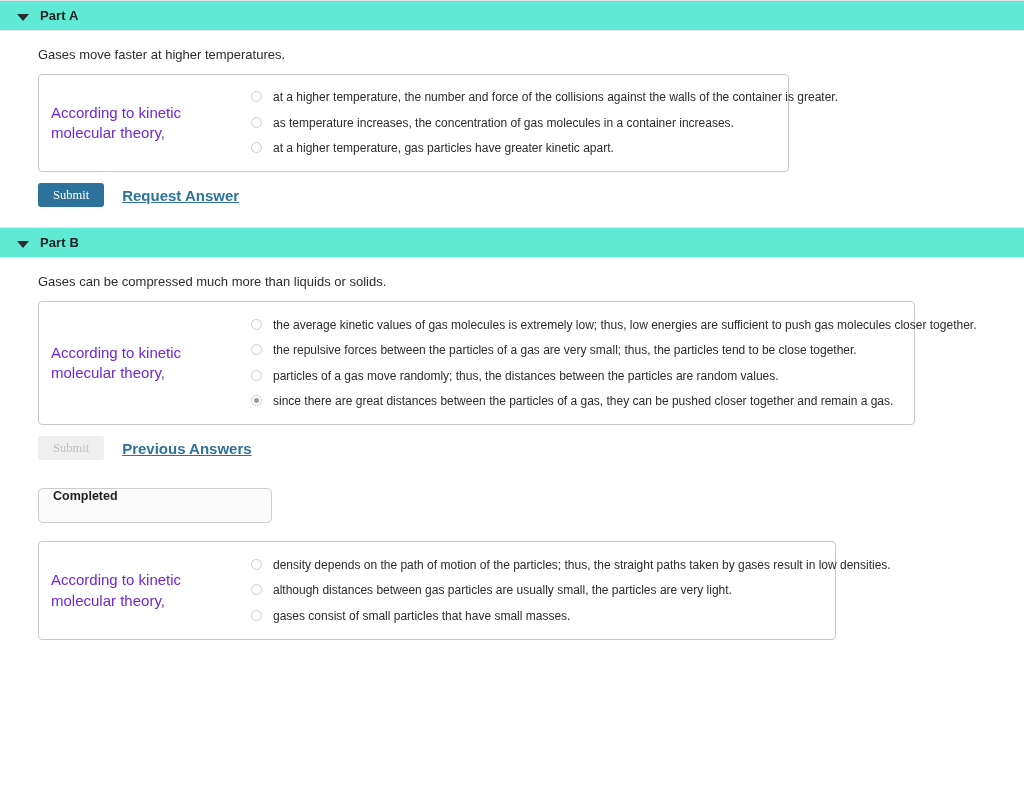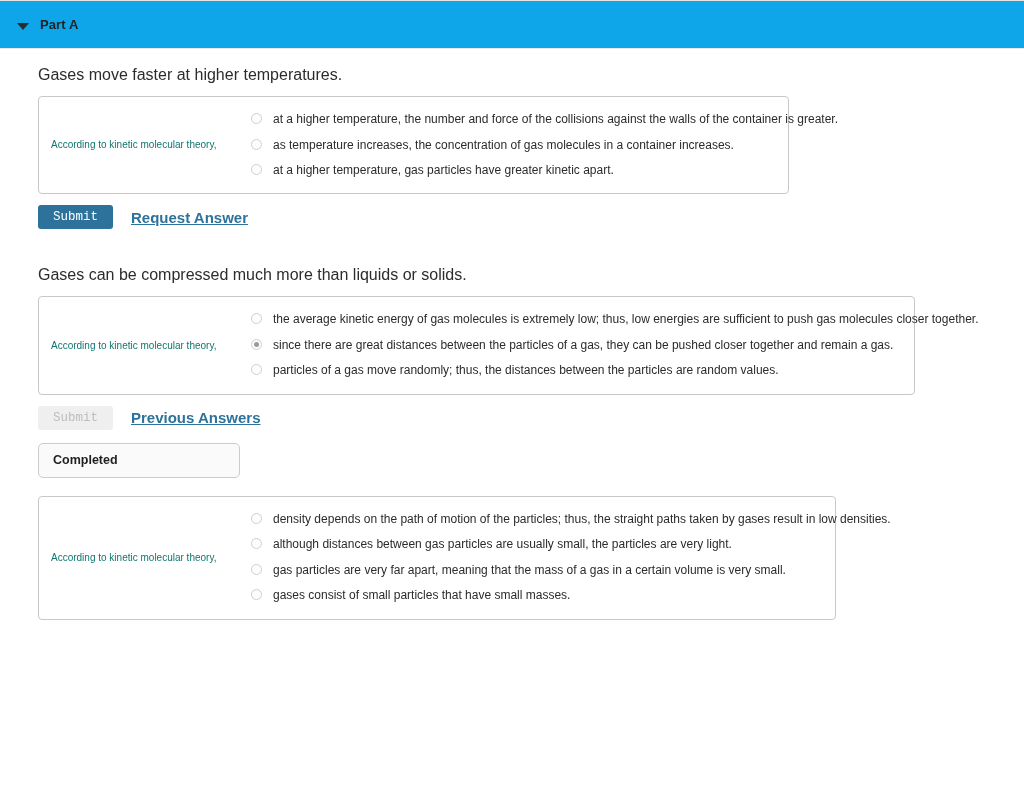--- a/index.html
+++ b/index.html
@@ -14,22 +14,22 @@
   body {
     width: 1024px;
     height: 791px;
     overflow: hidden;
   }
 
   .part-section { width: 100%; }
 
   
   .part-header {
-    height: 49px;
-    background: #0ea5e9;
+    height: 31px;
+    background: #5eead4;
     border-top: 1px solid #e3e3e3;
     border-bottom: 1px solid #e8e8e8;
     display: flex;
     align-items: center;
     padding-left: 16px;
     cursor: pointer;
     user-select: none;
   }
   .caret {
     width: 14px;
@@ -53,21 +53,21 @@
     font-size: 13px;
     font-weight: bold;
     color: #222222;
     letter-spacing: 0.1px;
   }
 
   
   .part-body { padding: 0 0 0 38px; }
 
   .prompt {
-    font-size: 16px;
+    font-size: 13px;
     color: #2c2c2c;
     padding-top: 16px;
     padding-bottom: 10px;
     line-height: 1.3;
   }
 
   
   .answer-box {
     border: 1px solid #c8c8c8;
     border-radius: 4px;
@@ -77,22 +77,22 @@
     padding: 10px 0;
   }
   .stem-col {
     flex: 0 0 212px;
     display: flex;
     align-items: center;
     padding-left: 12px;
     padding-right: 6px;
   }
   .stem-text {
-    font-size: 10px;
-    color: #0f766e;
+    font-size: 15px;
+    color: #6d28d9;
     line-height: 1.35;
   }
   .choices-col {
     flex: 1 1 auto;
     display: flex;
     flex-direction: column;
     justify-content: center;
     padding-right: 10px;
   }
   .choice {
@@ -135,21 +135,21 @@
     align-items: center;
     padding-top: 11px;
     padding-bottom: 2px;
   }
   .btn-submit {
     background: #2d7architecture;
     background: #2d729a;
     color: #ffffff;
     border: none;
     border-radius: 3px;
-    font-family: Liberation Mono, monospace;
+    font-family: Liberation Serif, serif;
     font-size: 12.5px;
     height: 24px;
     padding: 0 15px;
     cursor: pointer;
     line-height: 24px;
   }
   .btn-submit.disabled {
     background: #efefef;
     color: #bdbdbd;
     cursor: default;
@@ -158,28 +158,28 @@
     margin-left: 18px;
     font-size: 15px;
     font-weight: bold;
     color: #2d729a;
     text-decoration: underline;
     cursor: pointer;
   }
 
   
   .status-box {
-    margin-top: 11px;
-    width: 202px;
+    margin-top: 26px;
+    width: 234px;
     height: 35px;
     border: 1px solid #cccccc;
     border-radius: 5px;
     background: #fafafa;
     display: flex;
-    align-items: center;
+    align-items: flex-start;
     padding-left: 14px;
   }
   .status-text {
     font-size: 12.5px;
     font-weight: bold;
     color: #1f1f1f;
   }
 
   .spacer-a { height: 18px; }
   .spacer-b { height: 18px; }
@@ -215,38 +215,46 @@
           </div>
         </div>
         <div class="actions">
           <button class="btn-submit">Submit</button>
           <a class="link-action">Request Answer</a>
         </div>
       </div>
       <div class="spacer-a"></div>
     </div>
     <div class="part-section">
+      <div class="part-header">
+        <span class="caret"></span>
+        <span class="part-title">Part B</span>
+      </div>
       <div class="part-body">
         <div class="prompt">Gases can be compressed much more than liquids or solids.</div>
         <div class="answer-box" style="width: 877px;">
           <div class="stem-col">
             <span class="stem-text">According to kinetic molecular theory,</span>
           </div>
           <div class="choices-col">
             <label class="choice">
               <span class="radio"></span>
-              <span class="choice-text">the average kinetic energy of gas molecules is extremely low; thus, low energies are sufficient to push gas molecules closer together.</span>
+              <span class="choice-text">the average kinetic values of gas molecules is extremely low; thus, low energies are sufficient to push gas molecules closer together.</span>
+            </label>
+            <label class="choice">
+              <span class="radio"></span>
+              <span class="choice-text">the repulsive forces between the particles of a gas are very small; thus, the particles tend to be close together.</span>
+            </label>
+            <label class="choice">
+              <span class="radio"></span>
+              <span class="choice-text">particles of a gas move randomly; thus, the distances between the particles are random values.</span>
             </label>
             <label class="choice">
               <span class="radio selected"></span>
               <span class="choice-text">since there are great distances between the particles of a gas, they can be pushed closer together and remain a gas.</span>
-            </label>
-            <label class="choice">
-              <span class="radio"></span>
-              <span class="choice-text">particles of a gas move randomly; thus, the distances between the particles are random values.</span>
             </label>
           </div>
         </div>
         <div class="actions">
           <button class="btn-submit disabled" disabled="disabled">Submit</button>
           <a class="link-action">Previous Answers</a>
         </div>
         <div class="status-box">
           <span class="status-text">Completed</span>
         </div>
@@ -263,23 +271,19 @@
             <label class="choice">
               <span class="radio"></span>
               <span class="choice-text">density depends on the path of motion of the particles; thus, the straight paths taken by gases result in low densities.</span>
             </label>
             <label class="choice">
               <span class="radio"></span>
               <span class="choice-text">although distances between gas particles are usually small, the particles are very light.</span>
             </label>
             <label class="choice">
               <span class="radio"></span>
-              <span class="choice-text">gas particles are very far apart, meaning that the mass of a gas in a certain volume is very small.</span>
-            </label>
-            <label class="choice">
-              <span class="radio"></span>
               <span class="choice-text">gases consist of small particles that have small masses.</span>
             </label>
           </div>
         </div>
       </div>
     </div>
   </div>
 
 </body></html>

